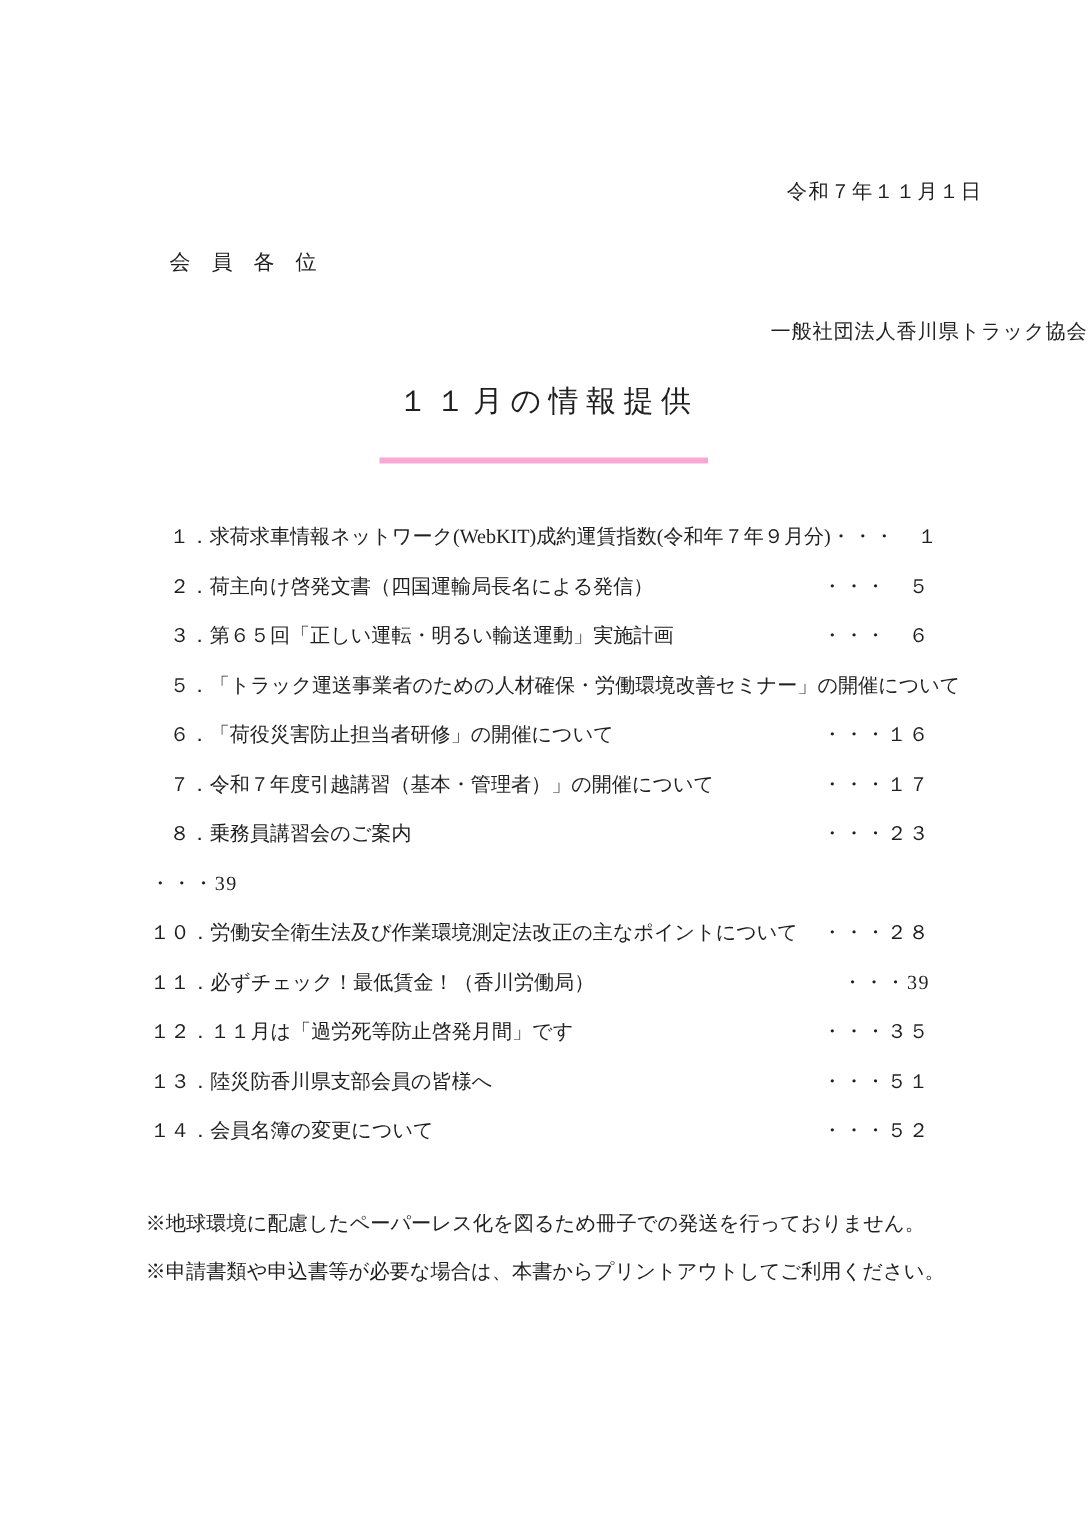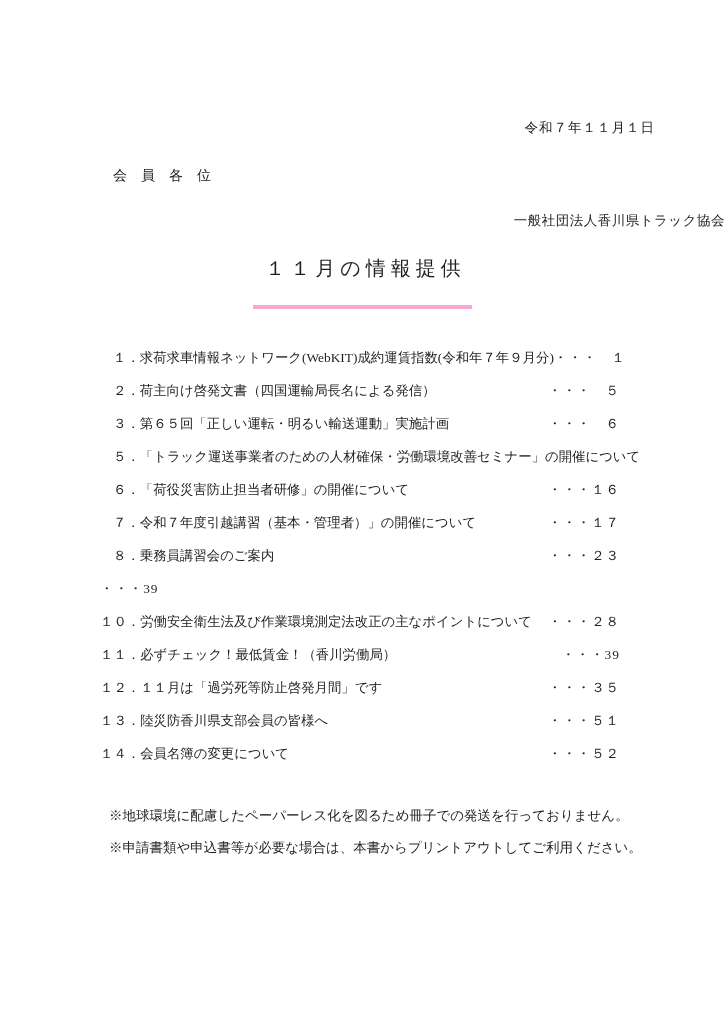--- a/index.html
+++ b/index.html
@@ -64,21 +64,20 @@
   .toc-row.ref-only { justify-content: flex-end; }
   .notes {
     margin-top: 30px;
     margin-left: 97px;
     font-size: 13.5px;
   }
   .note {
     height: 32px;
     line-height: 32px;
     white-space: nowrap;
-    margin-left: 12px;
   }
 </style>
 </head>
 <body>
 
 <div class="page">
 
   <div class="date-line">令和７年１１月１日</div>
 
   <div class="recipient-line">会　員　各　位</div>

